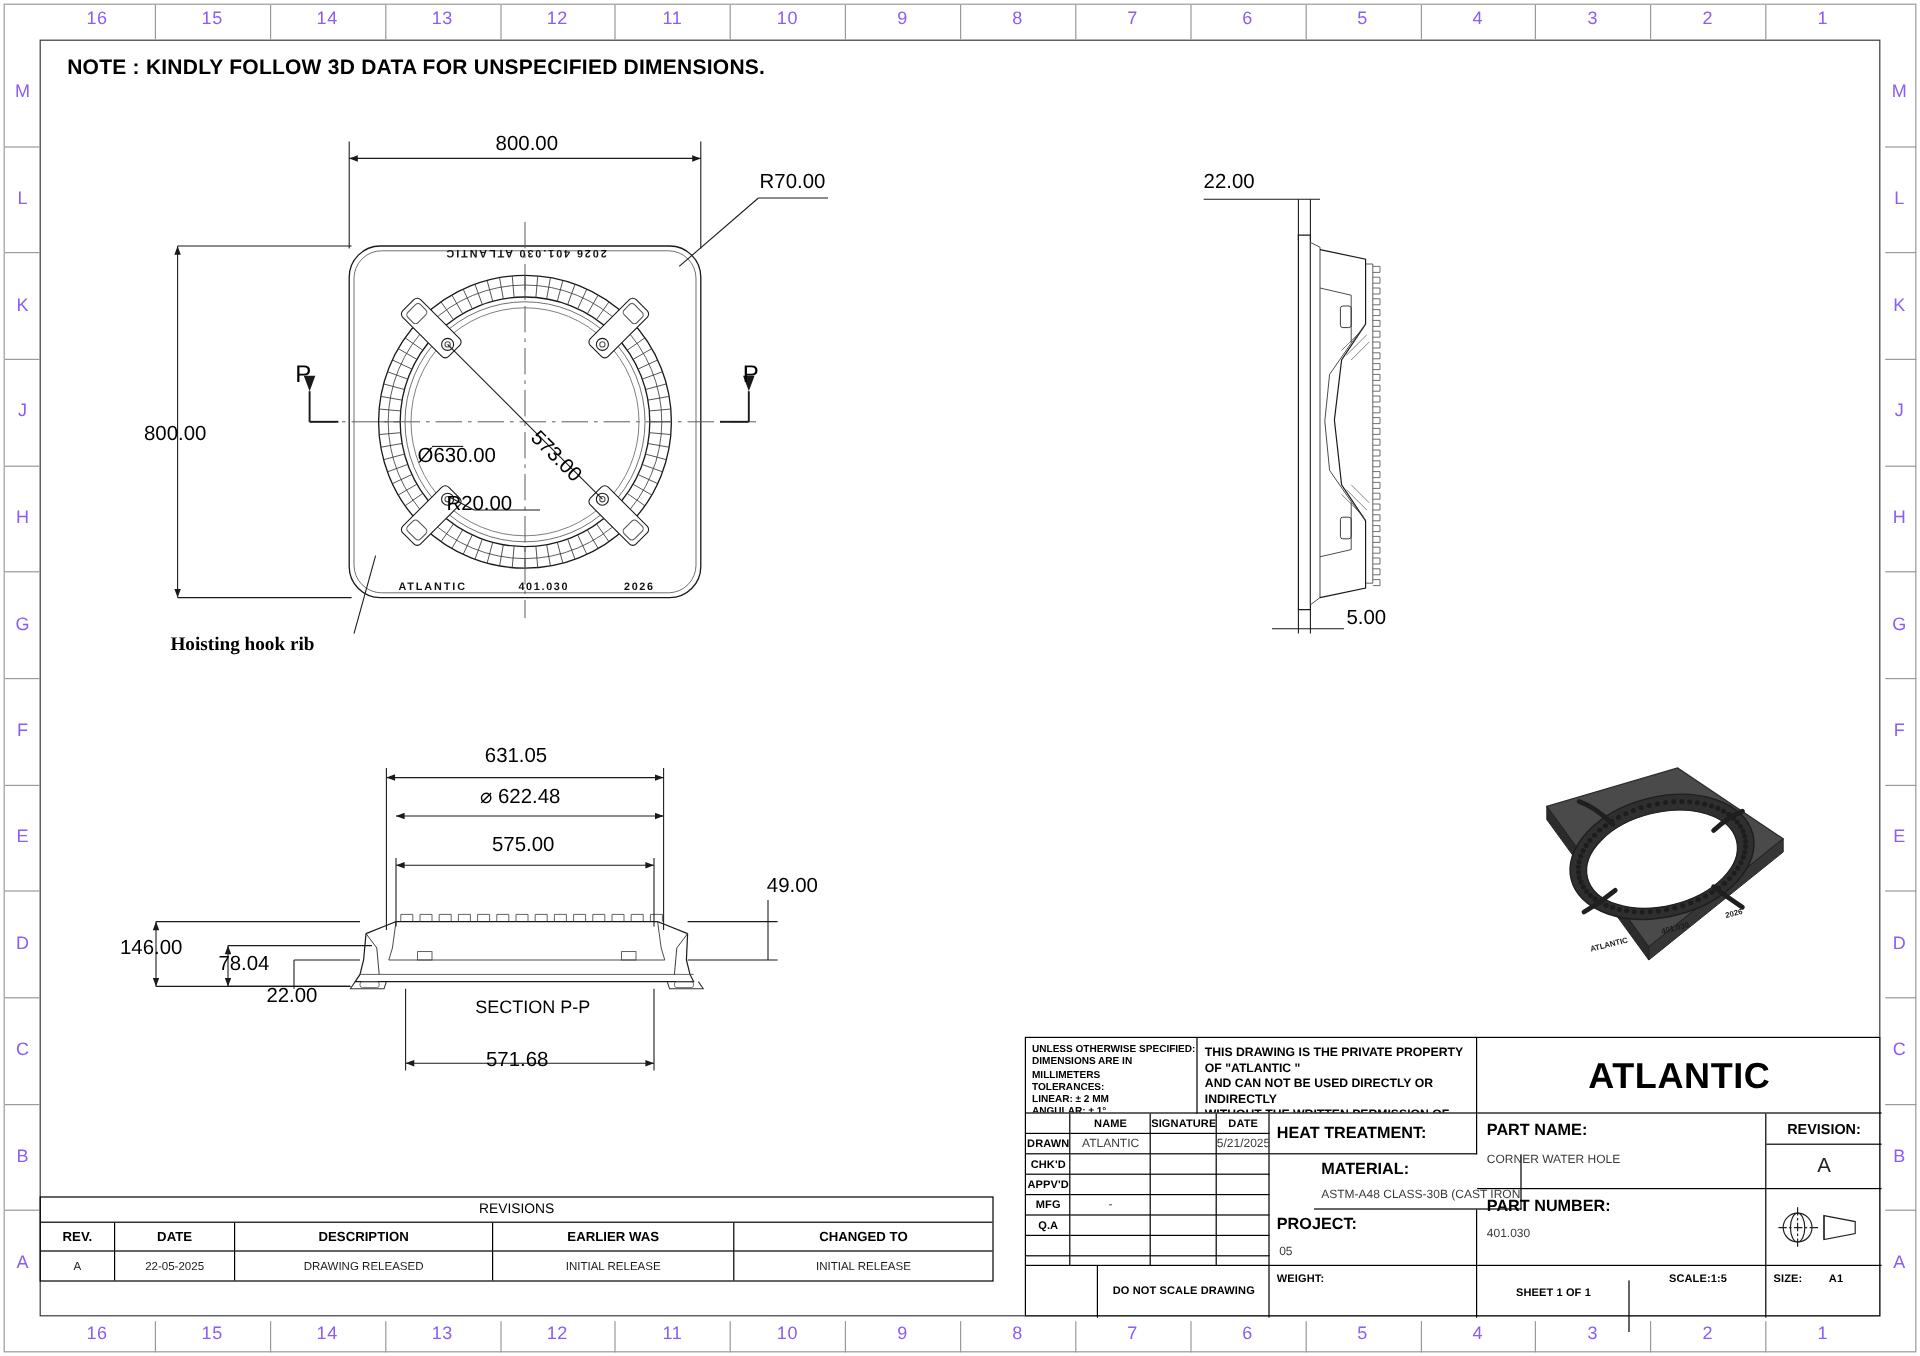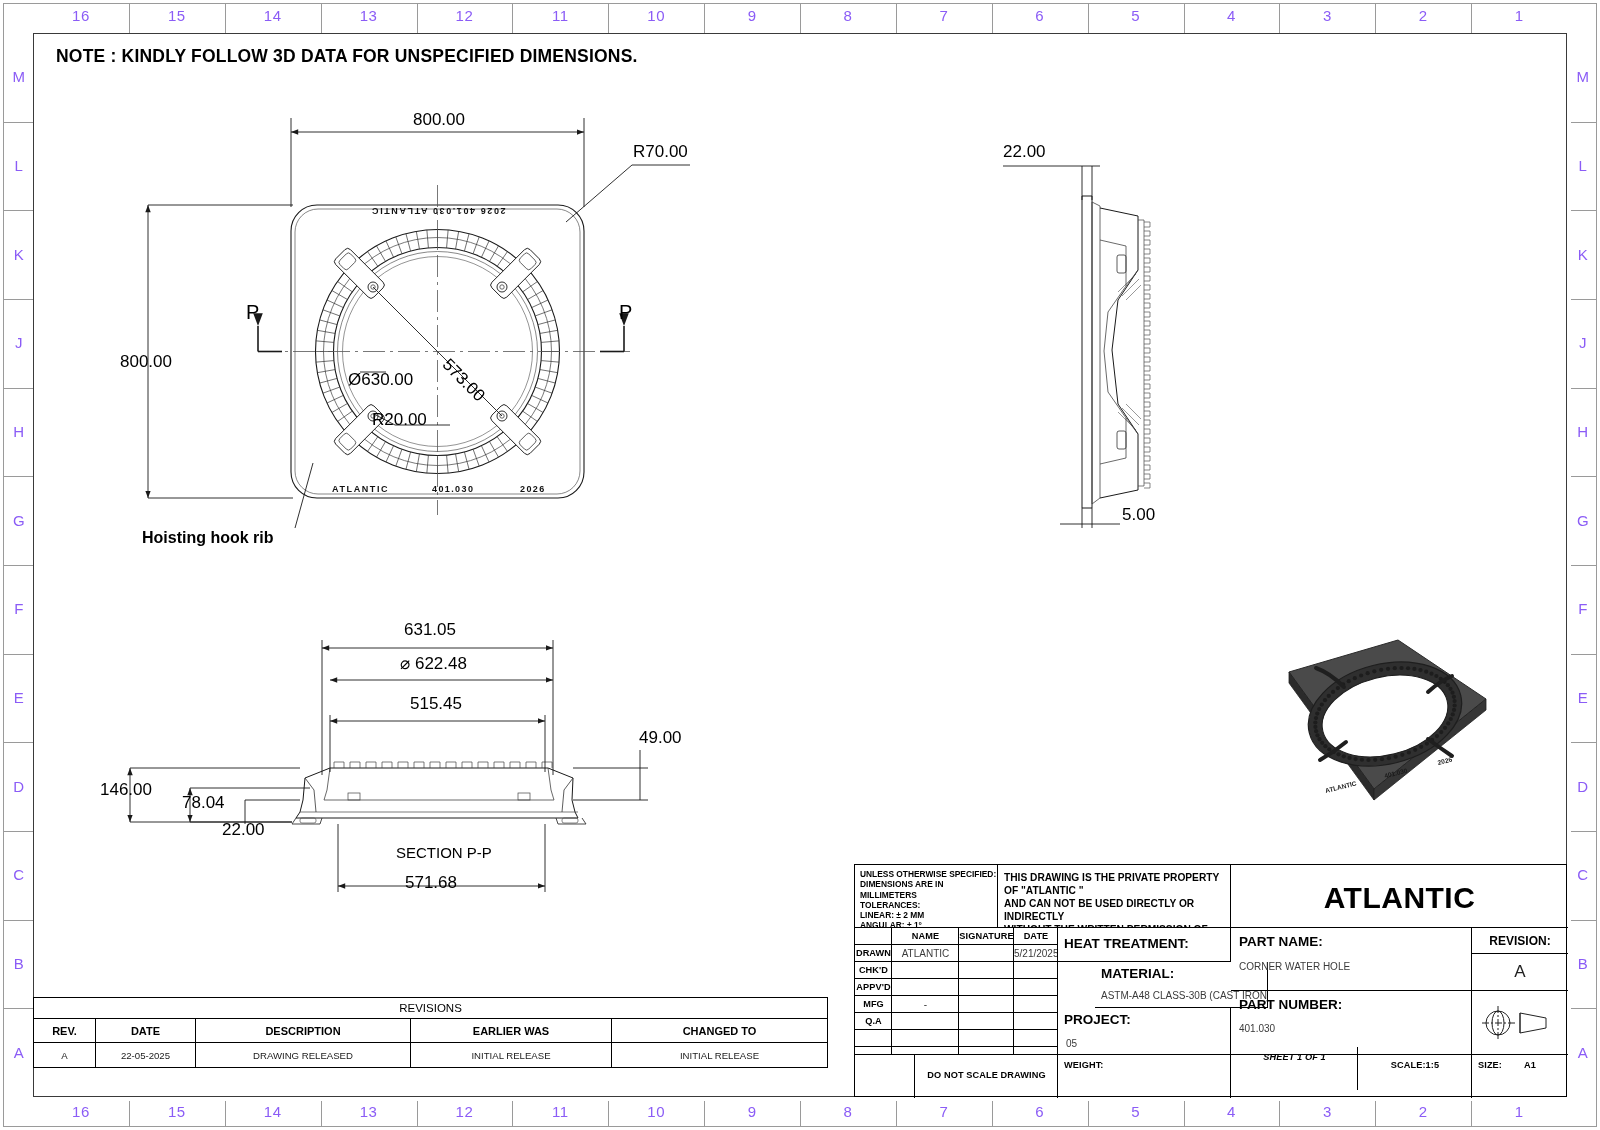--- a/index.html
+++ b/index.html
@@ -51,21 +51,21 @@
     letter-spacing: .2px;
   }
 
   
   .dim {
     position: absolute;
     font-size: 17px;
     color: #000;
     white-space: nowrap;
   }
-  .dim.sm { font-size: 15px; margin-top: 13px; }
+  .dim.sm { font-size: 15px; }
   .lbl-bold {
     position: absolute;
     font-size: 16px;
     font-weight: bold;
     color: #000;
     white-space: nowrap;
   }
   .svg-layer {
     position: absolute; left: 0; top: 0;
     width: 1600px; height: 1130px;
@@ -647,35 +647,35 @@
   </svg>
 
   <div class="dim" style="left:413px; top:110px;">800.00</div>
   <div class="dim" style="left:120px; top:352px;">800.00</div>
   <div class="dim" style="left:633px; top:142px;">R70.00</div>
   <div class="dim" style="left:348px; top:370px;">Ø630.00</div>
   <div class="dim" style="left:452px; top:355px; transform:rotate(45deg); transform-origin:0 0;">573.00</div>
   <div class="dim" style="left:372px; top:410px;">R20.00</div>
   <div class="dim" style="left:246px; top:301px; font-size:20px;">P</div>
   <div class="dim" style="left:619px; top:301px; font-size:20px;">P</div>
-  <div class="lbl-bold" style="left:142px; top:529px;">Hoisting hook rib</div>
+  <div class="lbl-bold" style="left:142px; top:529px;font-family:Liberation Serif, serif;">Hoisting hook rib</div>
 
   <div style="position:absolute; left:322px; top:206px; width:232px; text-align:center;
               font-size:9px; font-weight:bold; letter-spacing:1.6px; color:#111;
               transform:rotate(180deg);">2026   401.030   ATLANTIC</div>
   <div style="position:absolute; left:332px; top:484px; font-size:9px; font-weight:bold; letter-spacing:1.6px; color:#111;">ATLANTIC</div>
   <div style="position:absolute; left:432px; top:484px; font-size:9px; font-weight:bold; letter-spacing:1.4px; color:#111;">401.030</div>
   <div style="position:absolute; left:520px; top:484px; font-size:9px; font-weight:bold; letter-spacing:1.4px; color:#111;">2026</div>
 
   <div class="dim" style="left:1003px; top:142px;">22.00</div>
   <div class="dim" style="left:1122px; top:505px;">5.00</div>
 
   <div class="dim" style="left:404px; top:620px;">631.05</div>
   <div class="dim" style="left:400px; top:653px;">⌀ 622.48</div>
-  <div class="dim" style="left:410px; top:694px;">515.45</div>
+  <div class="dim" style="left:410px; top:694px;">575.00</div>
   <div class="dim" style="left:639px; top:728px;">49.00</div>
   <div class="dim" style="left:100px; top:780px;">146.00</div>
   <div class="dim" style="left:182px; top:793px;">78.04</div>
   <div class="dim" style="left:222px; top:820px;">22.00</div>
   <div class="dim sm" style="left:396px; top:831px;">SECTION P-P</div>
   <div class="dim" style="left:405px; top:873px;">571.68</div>
 
   <div class="rev-tbl" style="left:33px; top:997px; width:795px; height:71px;">
     <div class="rev-title" style="left:0; top:0; width:793px; height:21px;">REVISIONS</div>
     <div id="rev-body">
@@ -811,21 +811,21 @@
       </svg>
     </div>
 
     <div class="tb-cell" style="left:0; top:190px; width:60px; height:43px; border-bottom:none;"></div>
     <div class="tb-cell" style="left:60px; top:190px; width:143px; height:43px; border-bottom:none;">
       <div class="tb-txt t-small" style="left:0; top:15px; width:143px; text-align:center;">DO NOT SCALE DRAWING</div>
     </div>
     <div class="tb-cell" style="left:203px; top:190px; width:173px; height:43px; border-bottom:none;">
       <div class="tb-txt t-small" style="left:6px; top:5px;">WEIGHT:</div>
     </div>
-    <div class="tb-cell" style="left:376px; top:182px; width:127px; height:43px; border-bottom:none;font-style:italic;">
+    <div class="tb-cell" style="left:376px; top:202px; width:127px; height:43px; border-bottom:none;">
       <div class="tb-txt t-small" style="left:0; top:5px; width:127px; text-align:center;">SHEET 1 OF 1</div>
     </div>
     <div class="tb-cell" style="left:503px; top:190px; width:114px; height:43px; border-bottom:none;">
       <div class="tb-txt t-small" style="left:0; top:5px; width:114px; text-align:center;">SCALE:1:5</div>
     </div>
     <div class="tb-cell" style="left:617px; top:190px; width:96px; height:43px; border-bottom:none; border-right:none;">
       <div class="tb-txt t-small" style="left:6px; top:5px;">SIZE:</div>
       <div class="tb-txt t-small" style="left:52px; top:5px;">A1</div>
     </div>
   </div>

